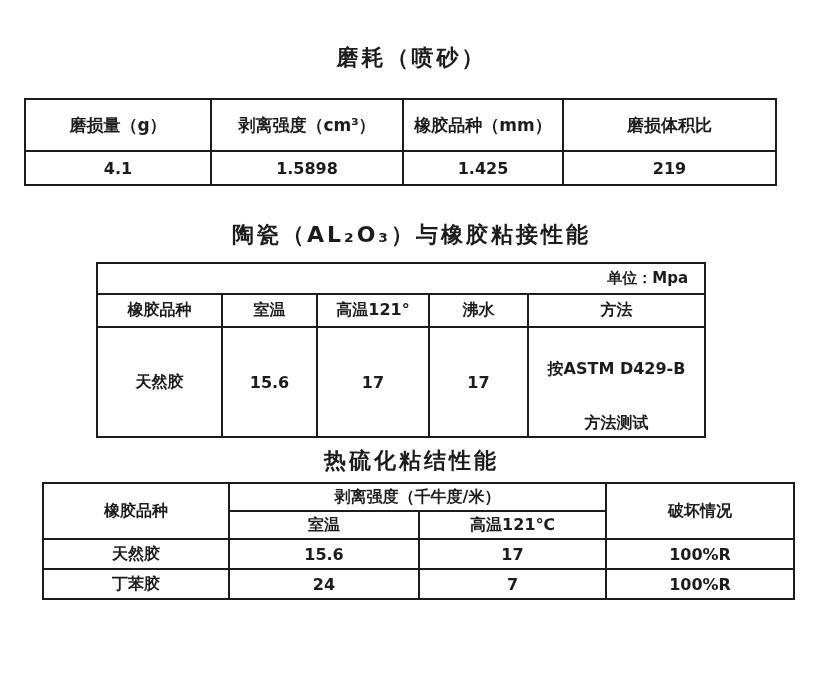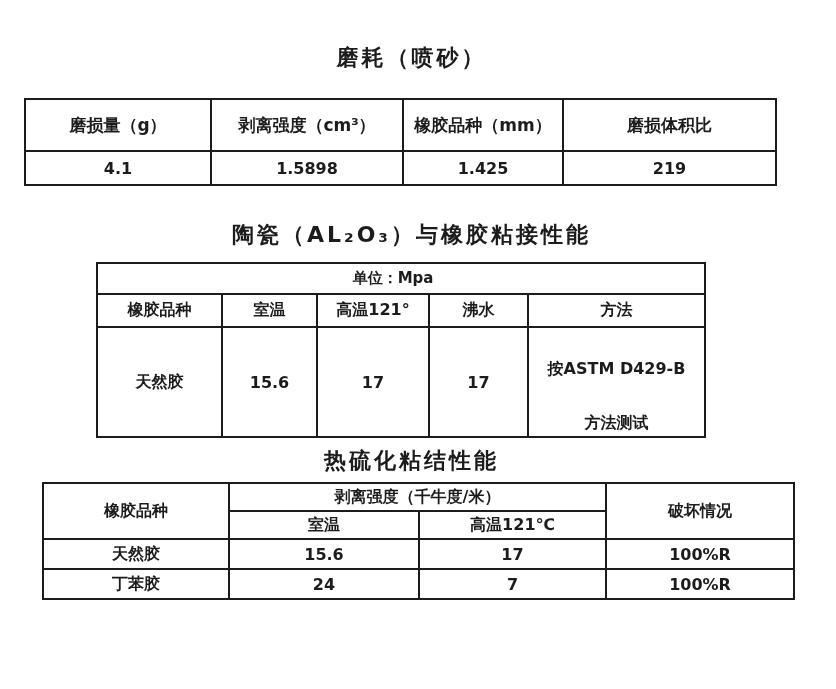--- a/index.html
+++ b/index.html
@@ -45,21 +45,21 @@
     padding: 0;
     font-weight: bold;
     overflow: hidden;
   }
   #table-abrasion { left: 24px; top: 98px; width: 751px; }
   #table-abrasion .row-header  { height: 52px; font-size: 17px; }
   #table-abrasion .row-values  { height: 34px; font-size: 16px; }
 
   #table-ceramic { left: 96px; top: 262px; width: 608px; }
   #table-ceramic .row-unit    { height: 31px; font-size: 15px; }
-  #table-ceramic .row-unit td { padding-right: 16px; }
+  #table-ceramic .row-unit td { text-align: right; padding-right: 16px; }
   #table-ceramic .row-header  { height: 33px; font-size: 16px; }
   #table-ceramic .row-values  { height: 55px; font-size: 16px; }
   #table-ceramic .method-line { line-height: 26px; white-space: nowrap; margin-top: 28px; }
 
   #table-vulc { left: 42px; top: 482px; width: 751px; }
   #table-vulc .row-group   { height: 28px; font-size: 16px; }
   #table-vulc .row-sub     { height: 28px; font-size: 16px; }
   #table-vulc .row-data    { height: 30px; font-size: 16px; }
 </style>
 </head>

